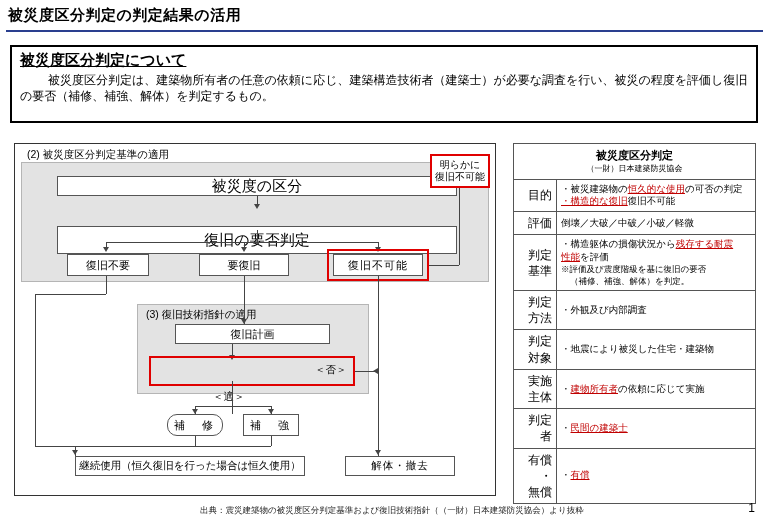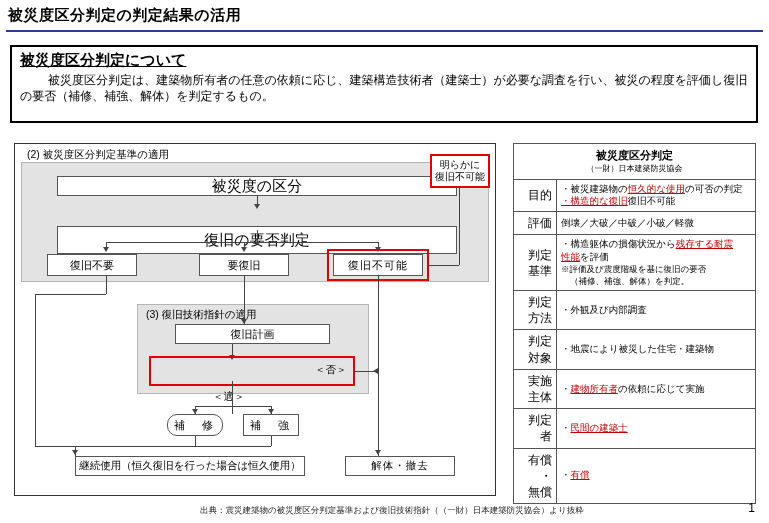--- a/index.html
+++ b/index.html
@@ -95,21 +95,21 @@
   .box-s {
     position: absolute;
     background: #fff;
     border: 1px solid #555;
     box-sizing: border-box;
     font-size: 11px;
     display: flex;
     align-items: center;
     justify-content: center;
   }
-  .box-fukyufuyou { left: 32px; top: 110px; width: 90px; height: 22px; text-align: right; }
+  .box-fukyufuyou { left: 52px; top: 110px; width: 82px; height: 22px; text-align: right; }
   .box-youfukyu  { left: 184px; top: 110px; width: 90px; height: 22px; }
   .box-fukafuno  { left: 318px; top: 110px; width: 90px; height: 22px; letter-spacing: 1px; }
   .redbox {
     position: absolute;
     border: 2px solid #e00000;
     box-sizing: border-box;
     pointer-events: none;
   }
   .red-fukafuno { left: 312px; top: 105px; width: 102px; height: 32px; }
   .akiraka {

